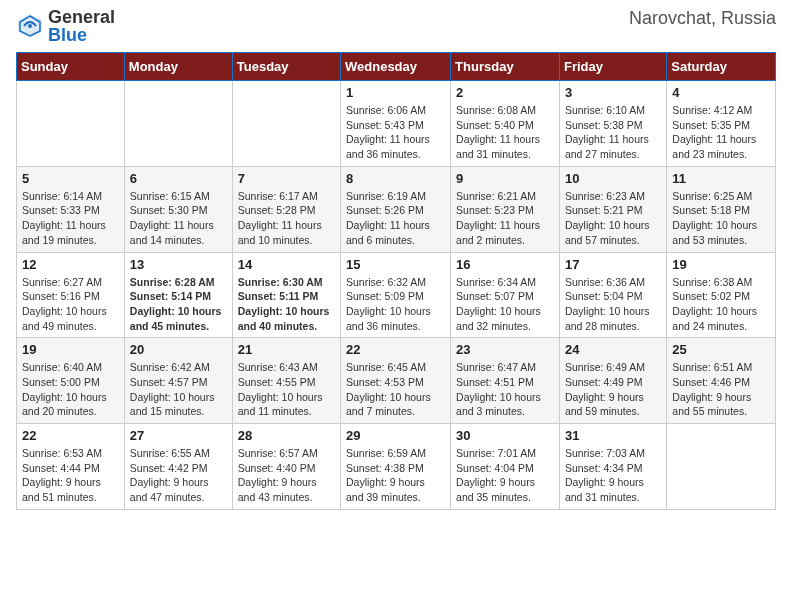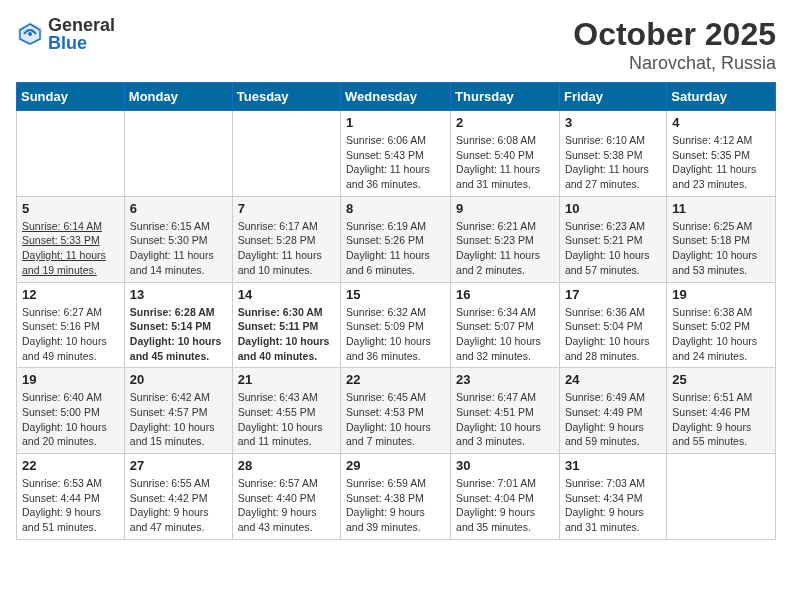--- a/index.html
+++ b/index.html
@@ -4,21 +4,21 @@
   <style>
     * { box-sizing: border-box; margin: 0; padding: 0; }
     body {
       font-family: Arial, sans-serif;
       background: #fff;
       width: 792px;
       min-height: 612px;
     }
     .container {
       width: 792px;
-      padding: 16px 16px 10px 16px;
+      padding: 8px 16px 10px 16px;
     }
     .header-row {
       display: flex;
       justify-content: space-between;
       align-items: flex-start;
       margin-bottom: 8px;
     }
     .logo {
       display: flex;
       align-items: center;
@@ -54,21 +54,21 @@
     .location {
       font-size: 18px;
       color: #555;
     }
     .calendar {
       width: 100%;
       border-collapse: collapse;
       border: 1px solid #ccc;
     }
     .calendar th {
-      background-color: #0369a1;
+      background-color: #7f1d1d;
       color: #fff;
       font-size: 13px;
       font-weight: bold;
       padding: 6px 4px;
       text-align: left;
       border: 1px solid #1a6fc4;
     }
     .calendar td {
       vertical-align: top;
       border: 1px solid #ccc;
@@ -108,21 +108,20 @@
         <polygon points="14,4 24,10 24,19 14,24 4,19 4,10" fill="none" stroke="#1a6fc4" stroke-width="1.5"></polygon>
         <path d="M8,14 Q14,6 20,14" fill="none" stroke="#1a6fc4" stroke-width="2"></path>
         <circle cx="14" cy="14" r="2" fill="#1a6fc4"></circle>
       </svg>
       <div class="logo-text">
         <span class="logo-general">General</span>
         <span class="logo-blue">Blue</span>
       </div>
     </div>
     <div class="title-area">
-      <div class="month-title">October 2025</div>
       <div class="location">Narovchat, Russia</div>
     </div>
   </div>
 
   <table class="calendar">
     <thead>
       <tr>
         <th>Sunday</th>
         <th>Monday</th>
         <th>Tuesday</th>
@@ -162,21 +161,21 @@
             <div class="day-num">4</div>
             <div class="day-info" style="white-space: pre-line;">Sunrise: 4:12 AM
 Sunset: 5:35 PM
 Daylight: 11 hours
 and 23 minutes.</div>
           </td>
         </tr>
         <tr>
           <td>
             <div class="day-num">5</div>
-            <div class="day-info" style="white-space: pre-line; text-decoration: underline;">Sunrise: 6:14 AM
+            <div class="day-info" style="white-space: pre-line;">Sunrise: 6:14 AM
 Sunset: 5:33 PM
 Daylight: 11 hours
 and 19 minutes.</div>
           </td>
           <td>
             <div class="day-num">6</div>
             <div class="day-info" style="white-space: pre-line;">Sunrise: 6:15 AM
 Sunset: 5:30 PM
 Daylight: 11 hours
 and 14 minutes.</div>

